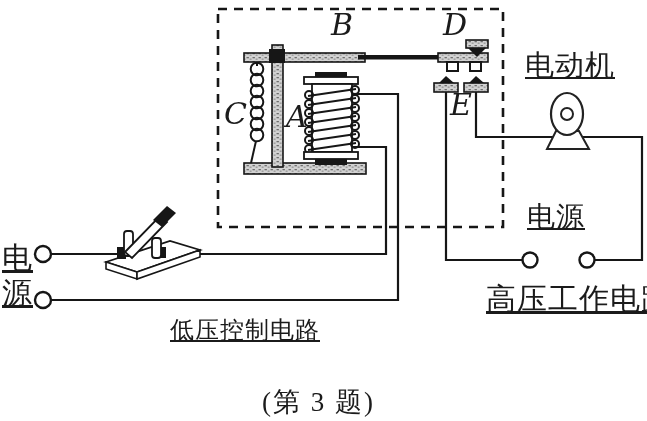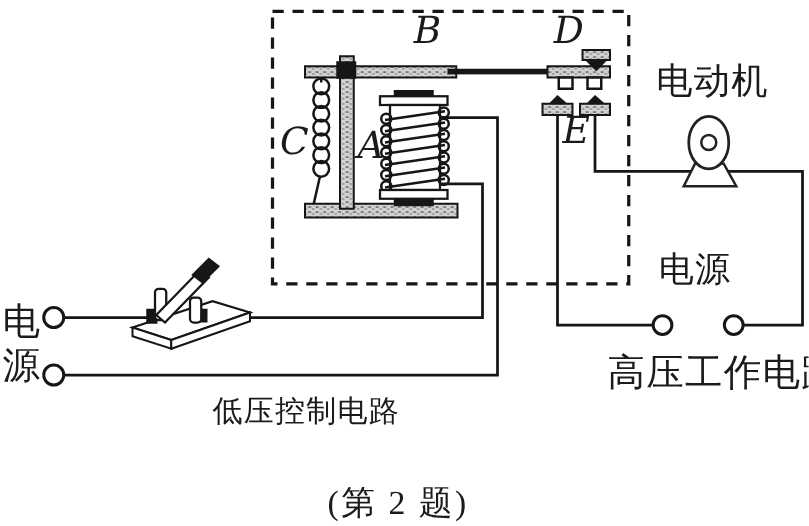--- a/index.html
+++ b/index.html
@@ -9,21 +9,21 @@
   }
   svg{position:absolute;left:0;top:0;}
   .lbl{
     position:absolute;color:#1b1b1b;line-height:1;white-space:nowrap;
     font-family:"Liberation Serif","DejaVu Serif",serif;
   }
   .ltr{
     font-style:italic;font-size:30px;
     font-family:"DejaVu Serif","Liberation Serif",serif;
   }
-  .cjk{font-size:30px;letter-spacing:1px;}
+  .cjk{font-size:30px;letter-spacing:1px;text-decoration:underline;}
   .vert{width:34px;white-space:normal;word-break:break-all;line-height:1.15;}
 </style>
 </head>
 <body>
 
 <div class="stage">
 
   <svg width="647" height="421" viewBox="0 0 647 421">
     <defs>
       <pattern id="stip" width="6" height="4" patternUnits="userSpaceOnUse">
@@ -145,15 +145,15 @@
   <div class="lbl ltr" style="left:443px;top:10px;">D</div>
   <div class="lbl ltr" style="left:224px;top:99px;">C</div>
   <div class="lbl ltr" style="left:286px;top:102px;">A</div>
   <div class="lbl ltr" style="left:450px;top:90px;">E</div>
 
   <div class="lbl cjk" style="left:525px;top:51px;font-size:29px;">电动机</div>
   <div class="lbl cjk" style="left:527px;top:203px;font-size:28px;">电源</div>
   <div class="lbl cjk vert" style="left:2px;top:241px;font-size:30px;">电源</div>
   <div class="lbl cjk" style="left:486px;top:284px;font-size:30px;">高压工作电路</div>
   <div class="lbl cjk" style="left:170px;top:318px;font-size:24px;">低压控制电路</div>
-  <div class="lbl" style="left:262px;top:389px;font-size:27px;letter-spacing:2px;">(第 2 题)</div>
+  <div class="lbl" style="left:262px;top:389px;font-size:27px;letter-spacing:2px;">(第 3 题)</div>
 
 </div>
 
 </body></html>

